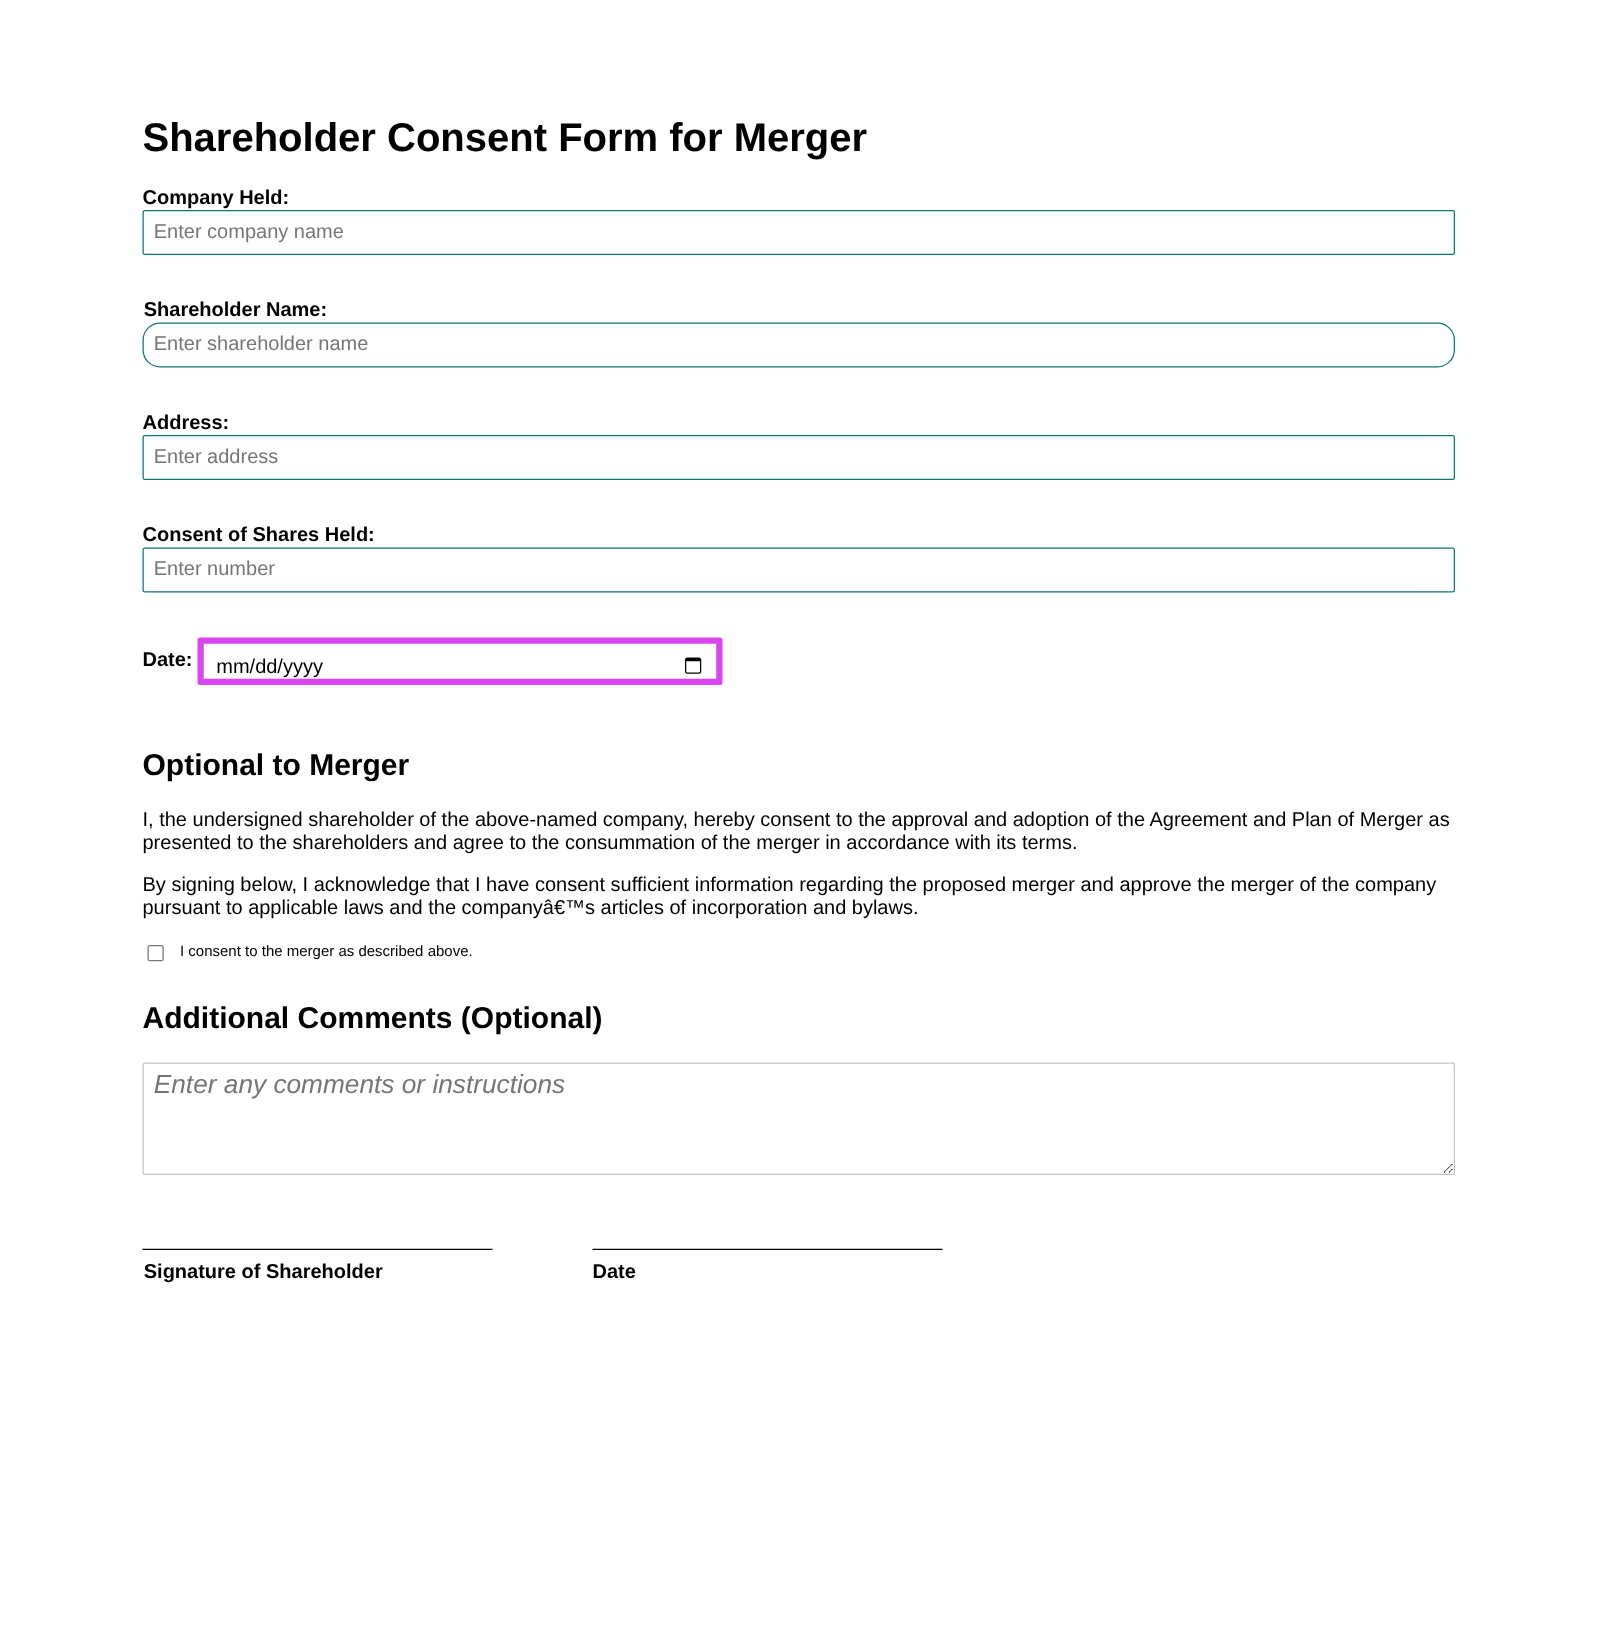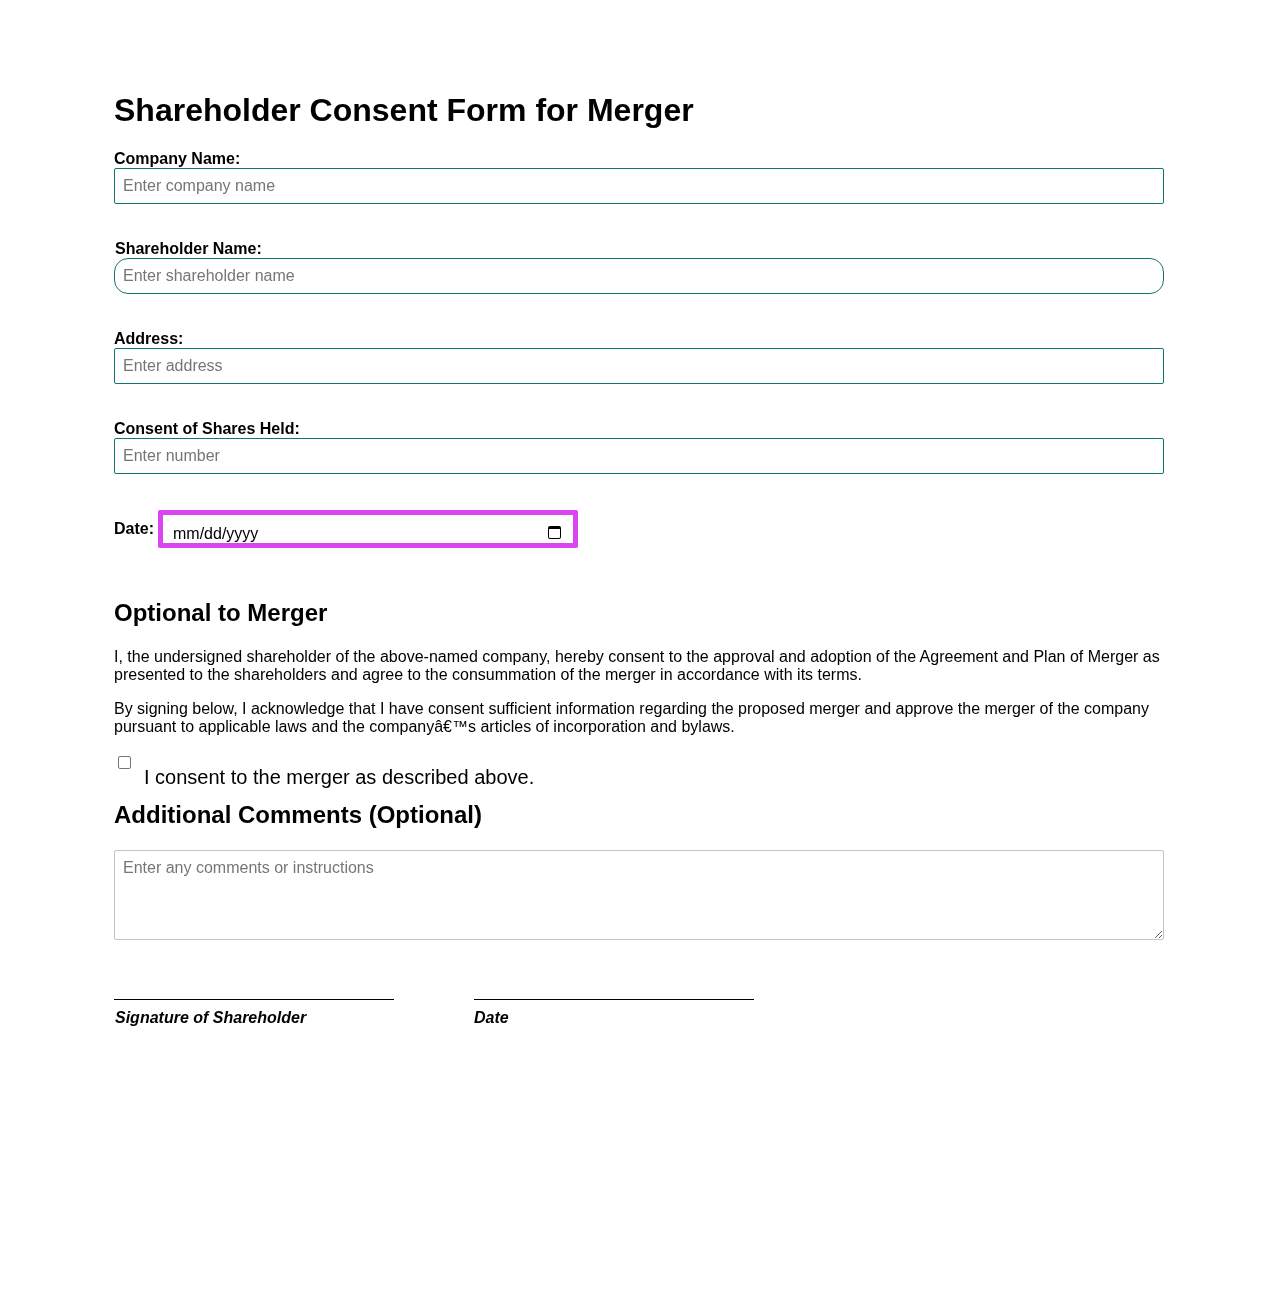--- a/index.html
+++ b/index.html
@@ -131,46 +131,46 @@
       width: 13px;
       height: 13px;
       box-sizing: border-box;
       border: 1px solid #767676;
       border-radius: 2px;
       background: #fff;
     }
     .consent-label {
       position: absolute;
       left: 30px;
-      top: 16px;
-      font-size: 20px;
+      top: 0;
+      font-size: 12px;
       line-height: 18px;
       white-space: nowrap;
     }
     textarea {
       position: absolute;
       left: 0;
       top: 850px;
       width: 1050px;
       height: 90px;
       box-sizing: border-box;
       border: 1px solid #c3c3c3;
       border-radius: 2px;
       padding: 8px;
       font-family: "Liberation Sans", sans-serif;
-      font-size: 16px;
+      font-size: 21px;
       line-height: 18px;
       resize: vertical;
       outline: none;
+      font-style: italic;
     }
     .sig-block {
       position: absolute;
       top: 999px;
       width: 280px;
-      font-style: italic;
     }
     .sig-line {
       width: 280px;
       height: 0;
       border-top: 1px solid #000;
     }
     .sig-label {
       margin-top: 9px;
       font-size: 16px;
       font-weight: bold;
@@ -178,21 +178,21 @@
       white-space: nowrap;
     }
   </style>
 </head>
 <body>
 
 <div class="container">
 
   <h1>Shareholder Consent Form for Merger</h1>
 
-  <label class="field-label" style="top:150px;">Company Name:</label>
+  <label class="field-label" style="top:150px;">Company Held:</label>
   <input class="text-input" type="text" style="top: 168px;" placeholder="Enter company name">
 
   <label class="field-label" style="top:240px; left:1px;">Shareholder Name:</label>
   <input class="text-input" type="text" style="top: 258px; border-radius: 14px;" placeholder="Enter shareholder name">
 
   <label class="field-label" style="top:330px;">Address:</label>
   <input class="text-input" type="text" style="top: 348px;" placeholder="Enter address">
 
   <label class="field-label" style="top:420px;">Consent of Shares Held:</label>
   <input class="text-input" type="text" style="top: 438px;" placeholder="Enter number">

